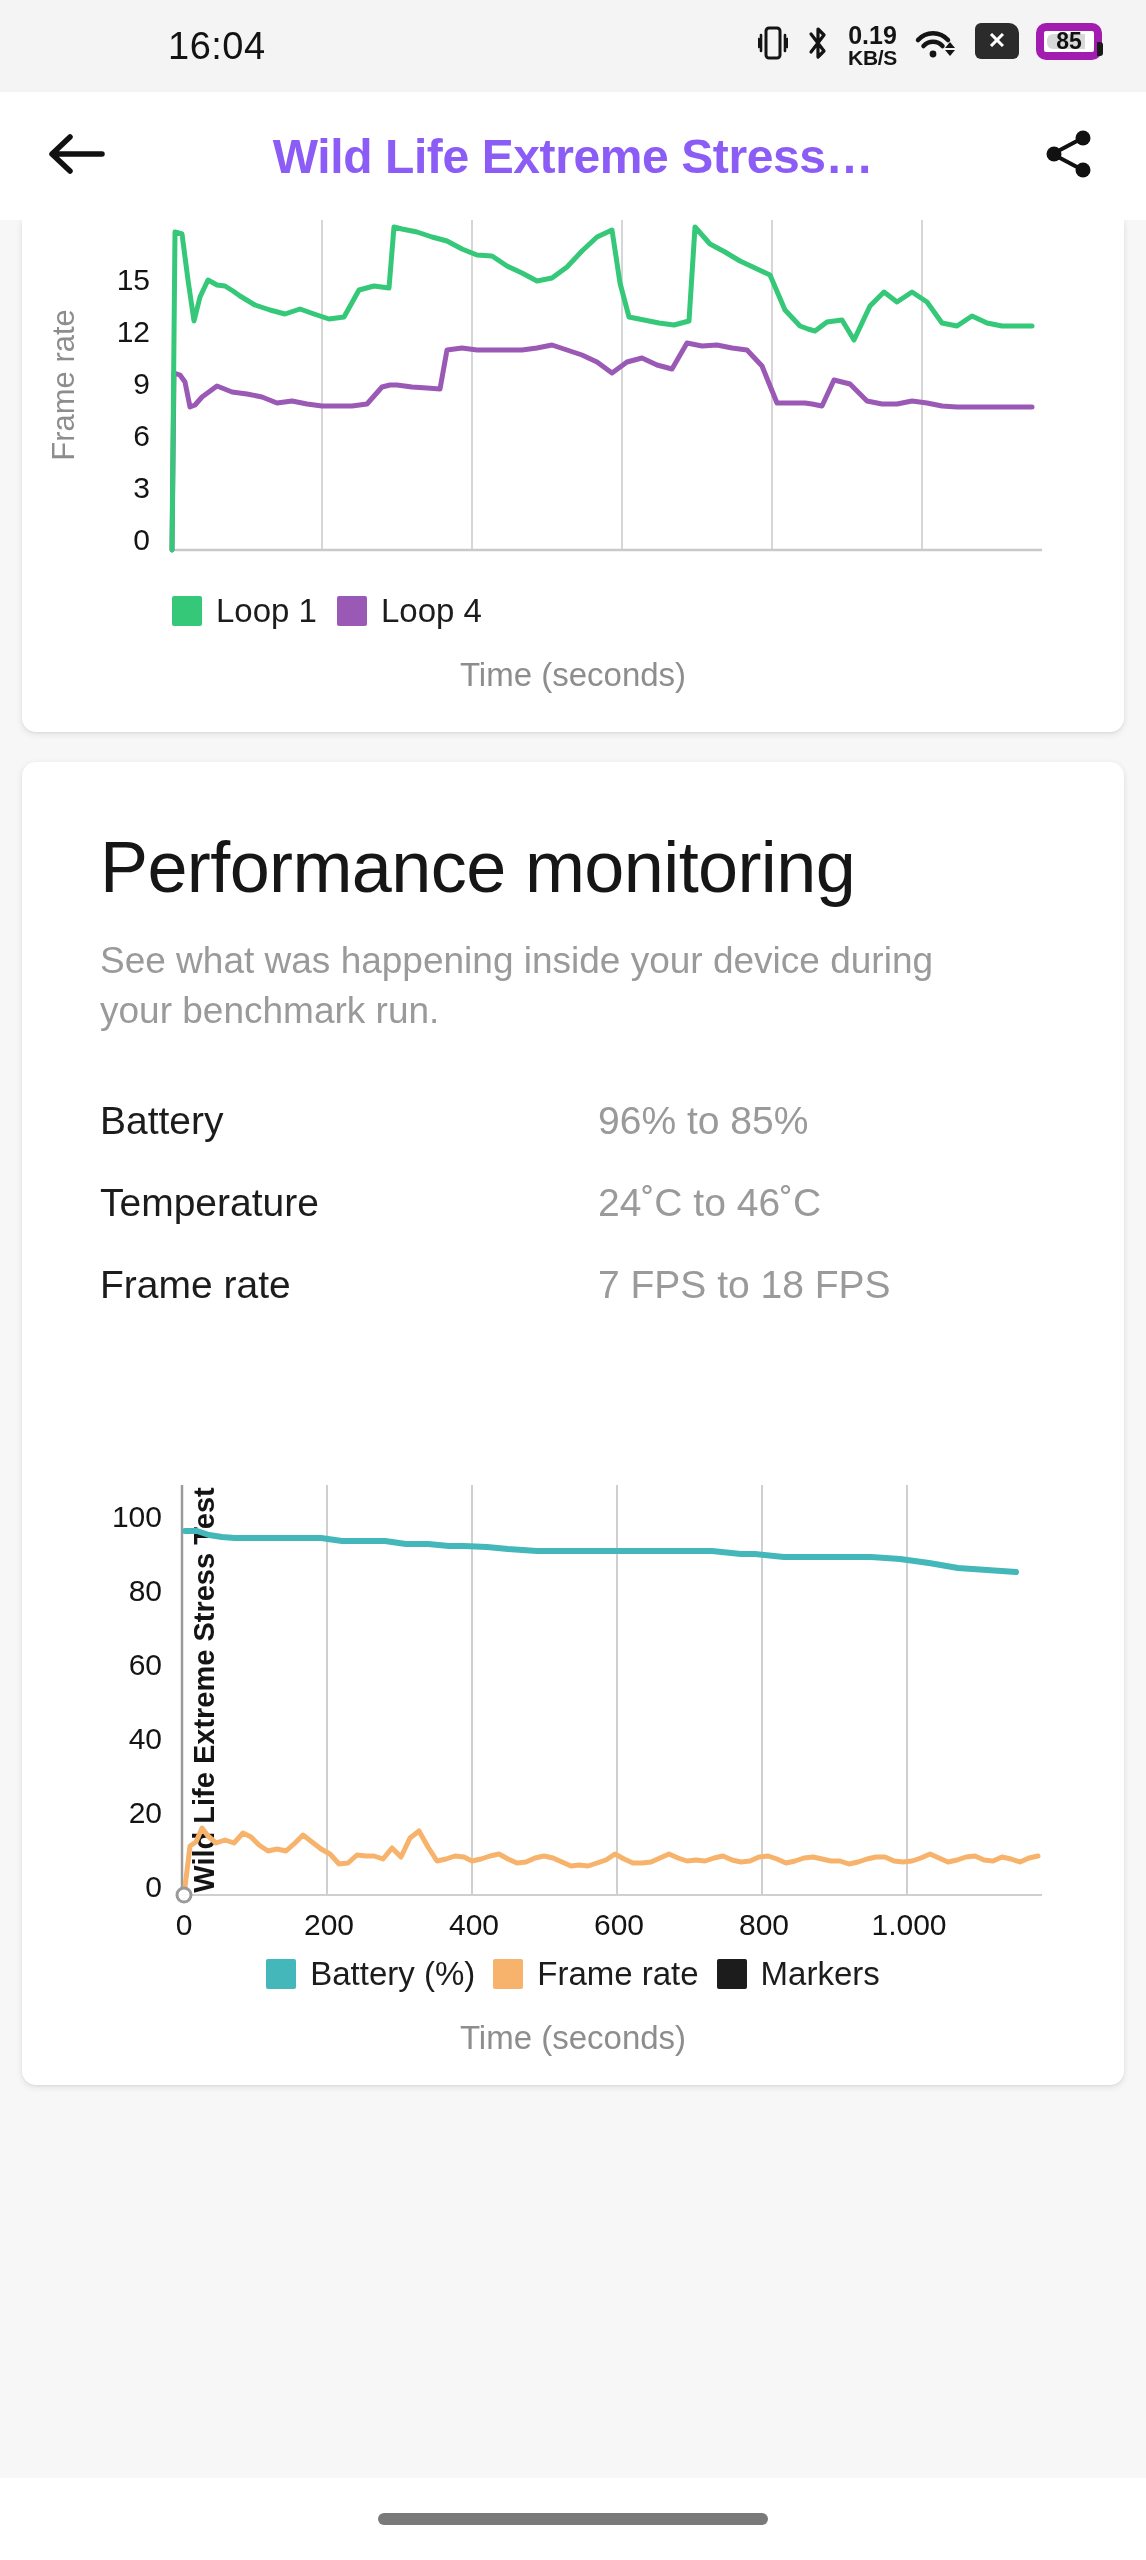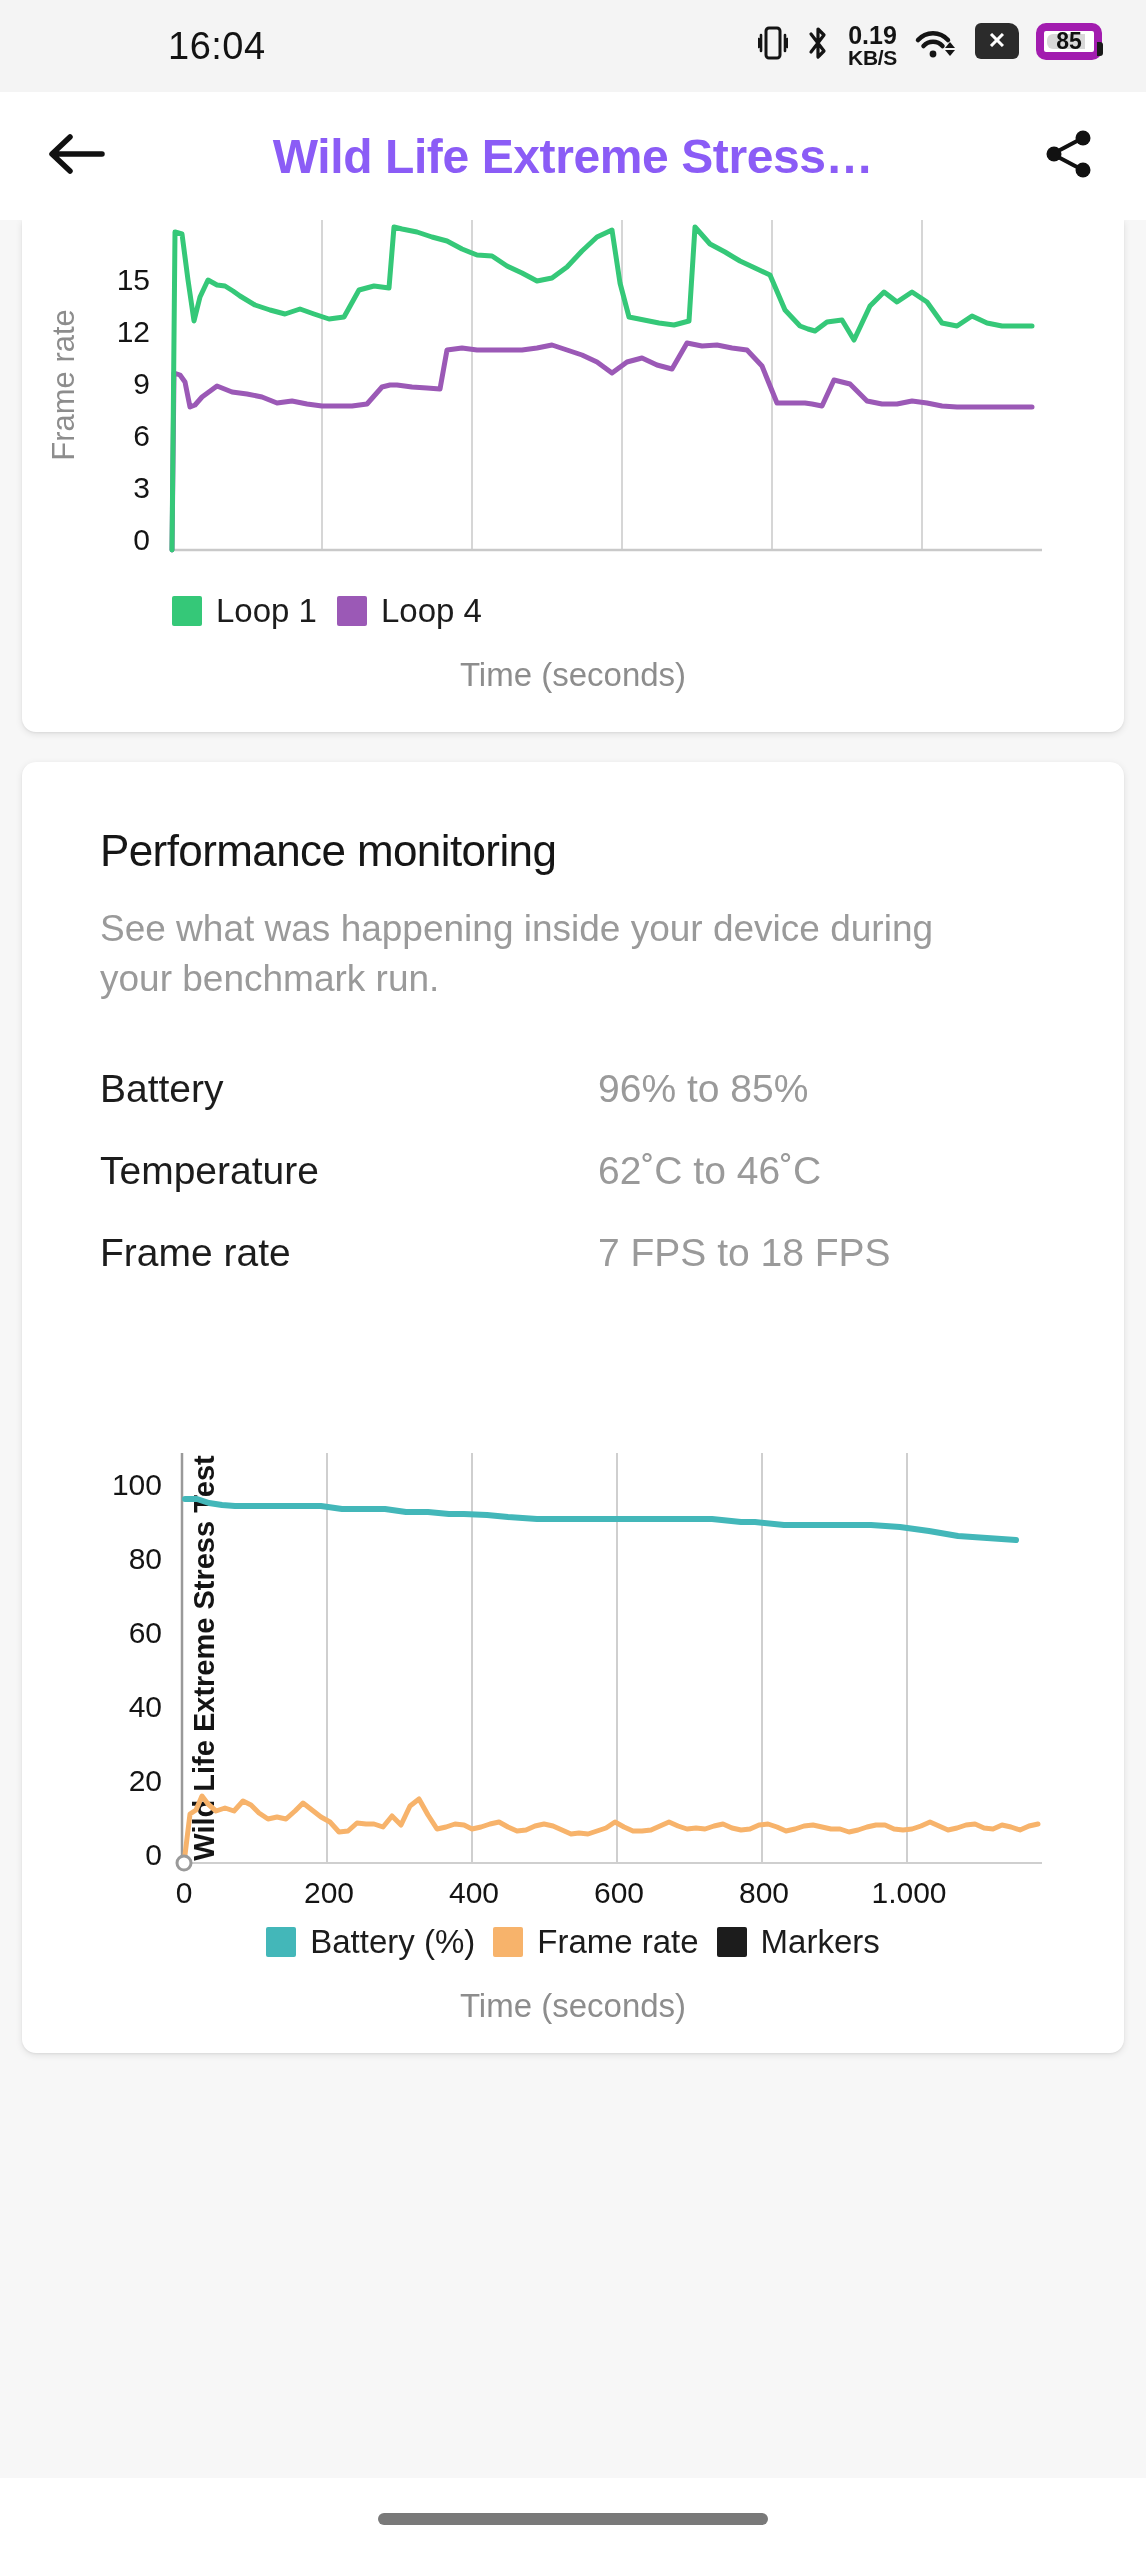--- a/index.html
+++ b/index.html
@@ -145,21 +145,21 @@
   .xaxis-title {
     text-align: center;
     font-size: 33px;
     color: #8d8d8d;
     padding: 26px 0 28px 0;
   }
 
   
   .perf { padding: 64px 78px 54px 78px; }
   .perf h1 {
-    font-size: 44px;
+    font-size: 72px;
     font-weight: 400;
     color: #161616;
     letter-spacing: -0.6px;
     margin-bottom: 28px;
   }
   .perf-sub {
     font-size: 37px;
     line-height: 1.36;
     color: #9a9a9a;
     font-weight: 400;
@@ -355,21 +355,21 @@
 
         <h1>Performance monitoring</h1>
         <div class="perf-sub">See what was happening inside your device during your benchmark run.</div>
 
         <div class="stat-row">
           <div class="stat-label">Battery</div>
           <div class="stat-value">96% to 85%</div>
         </div>
         <div class="stat-row">
           <div class="stat-label">Temperature</div>
-          <div class="stat-value">62˚C to 46˚C</div>
+          <div class="stat-value">24˚C to 46˚C</div>
         </div>
         <div class="stat-row">
           <div class="stat-label">Frame rate</div>
           <div class="stat-value">7 FPS to 18 FPS</div>
         </div>
 
       </div>
 
       <div class="chart2-wrap">
         <svg class="chart2-svg" viewBox="0 0 1102 470" preserveAspectRatio="none">

